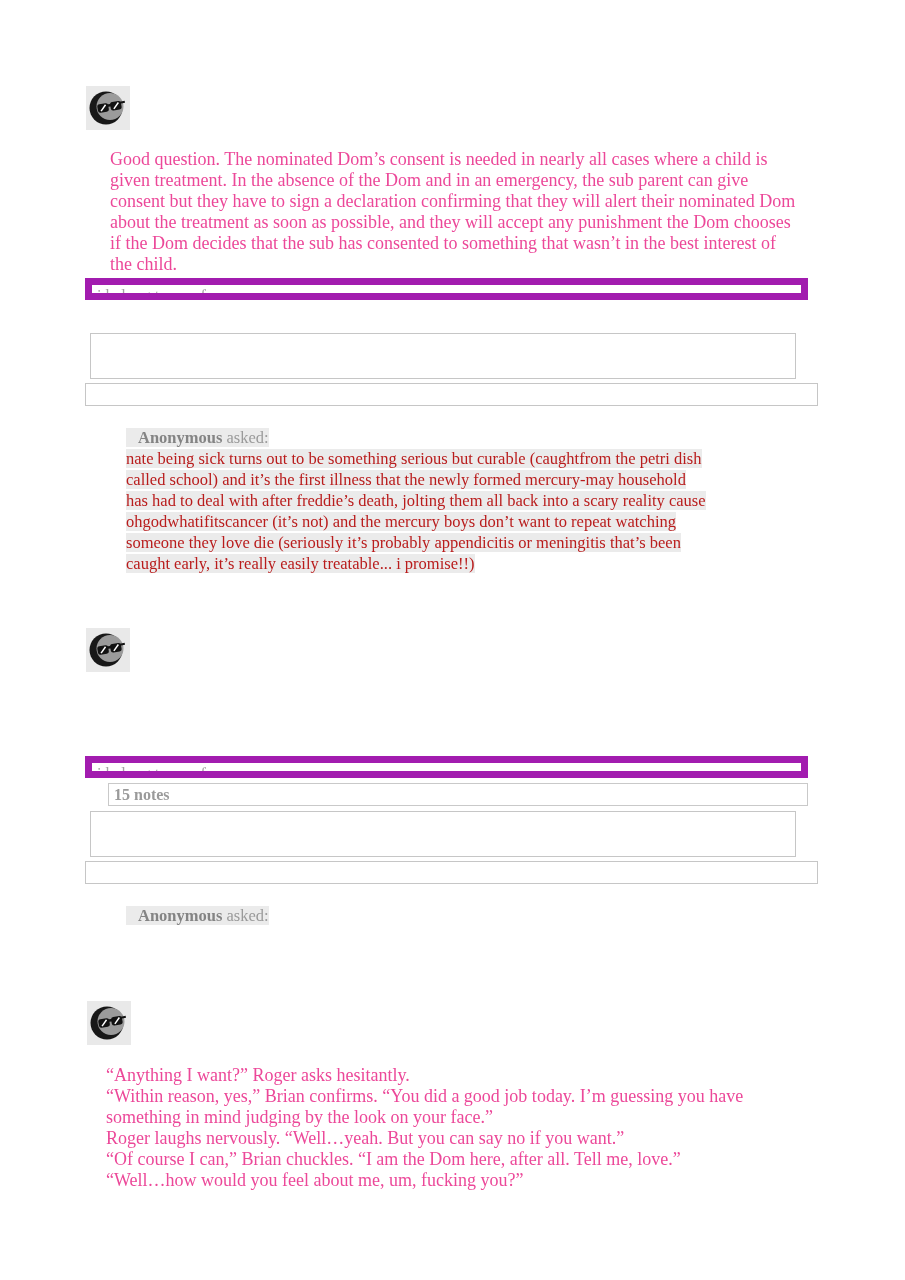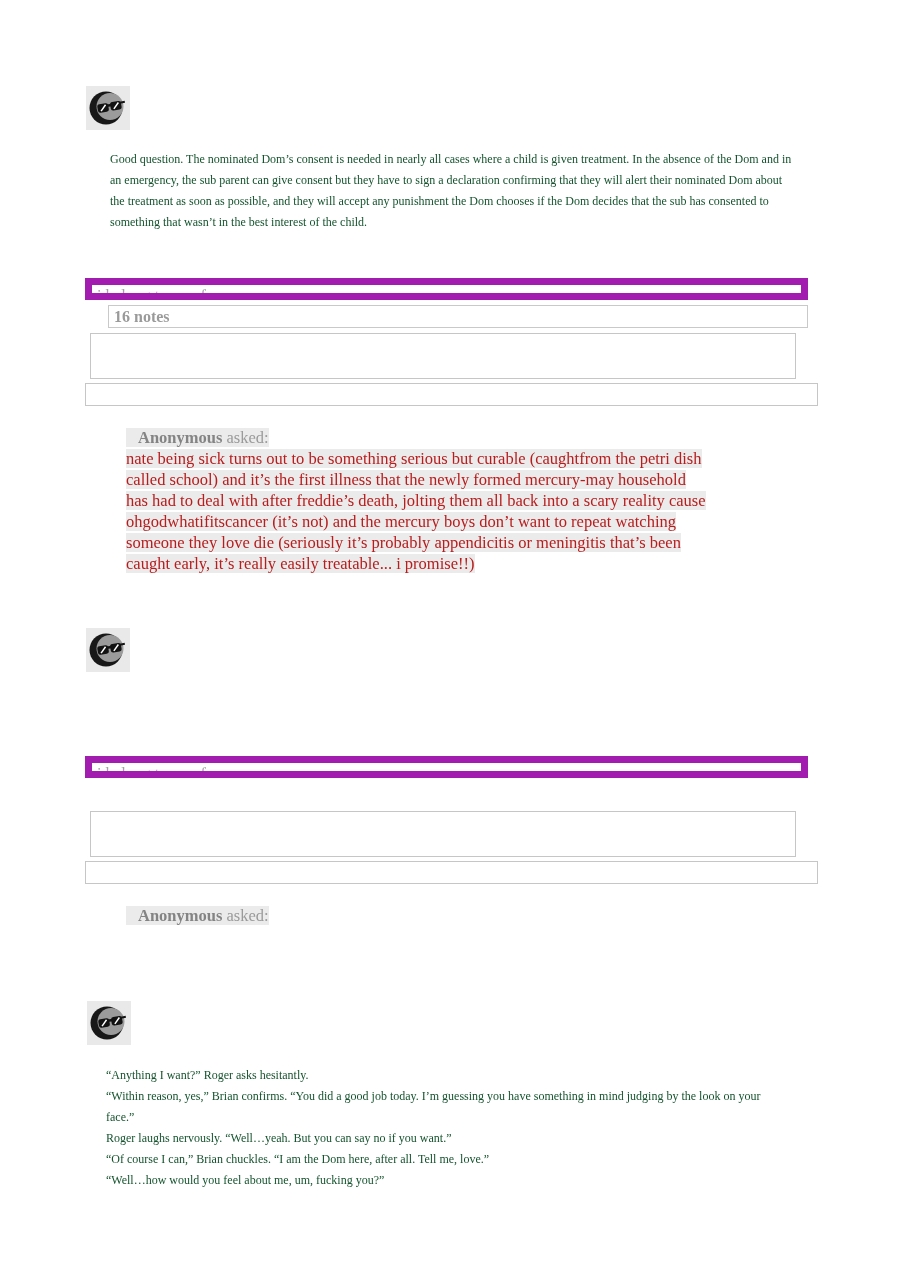--- a/index.html
+++ b/index.html
@@ -11,23 +11,23 @@
     color:#000;
     overflow:hidden;
   }
   .abs{position:absolute;}
   .avatar{
     width:44px;height:44px;
     background:#e9e9e9;
     cursor:pointer;
   }
   .body-text{
-    font-size:12px;
+    font-size:18px;
     line-height:21px;
-    color:#14532d;
+    color:#ec4899;
   }
   .pre-lines{white-space:pre-line;}
   .tag-box{
     box-sizing:border-box;
     border:7px solid #a21caf;
     background:#fff;
     font-size:16.5px;
     line-height:20px;
     color:#a3a3a3;
     padding:1px 4px 0 5px;
@@ -80,21 +80,20 @@
           <line x1="27.5" y1="23.5" x2="33" y2="18" stroke="#ffffff" stroke-width="1.5"></line>
         </g>
       </svg>
     </span>
   </div>
 
   <div class="abs body-text" style="left:110px;top:149px;width:688px;">Good question. The nominated Dom’s consent is needed in nearly all cases where a child is given treatment. In the absence of the Dom and in an emergency, the sub parent can give consent but they have to sign a declaration confirming that they will alert their nominated Dom about the treatment as soon as possible, and they will accept any punishment the Dom chooses if the Dom decides that the sub has consented to something that wasn’t in the best interest of the child.</div>
 
   <div class="abs tag-box" style="left:85px;top:278px;width:723px;height:22px;">i belong to you forever</div>
 
-  <div class="abs notes-box" style="left:108px;top:305px;width:700px;height:23px;">16 notes</div>
 
   <div class="abs empty-box" style="left:90px;top:333px;width:706px;height:46px;"></div>
 
   <div class="abs empty-box" style="left:85px;top:383px;width:733px;height:23px;"></div>
 
   <div class="abs question" style="left:126px;top:427px;width:586px;">
     <div>
       <span class="hl">
         <span class="asker">Anonymous</span><span class="asked-label"> asked:</span>
       </span>
@@ -118,20 +117,21 @@
           <line x1="14.5" y1="23.5" x2="20" y2="18" stroke="#ffffff" stroke-width="1.5"></line>
           <line x1="27.5" y1="23.5" x2="33" y2="18" stroke="#ffffff" stroke-width="1.5"></line>
         </g>
       </svg>
     </span>
   </div>
 
 
   <div class="abs tag-box" style="left:85px;top:756px;width:723px;height:22px;">i belong to you forever</div>
 
+  <div class="abs notes-box" style="left:108px;top:783px;width:700px;height:23px;">15 notes</div>
 
   <div class="abs empty-box" style="left:90px;top:811px;width:706px;height:46px;"></div>
 
   <div class="abs empty-box" style="left:85px;top:861px;width:733px;height:23px;"></div>
 
   <div class="abs question" style="left:126px;top:905px;width:586px;">
     <div>
       <span class="hl">
         <span class="asker">Anonymous</span><span class="asked-label"> asked:</span>
       </span>

